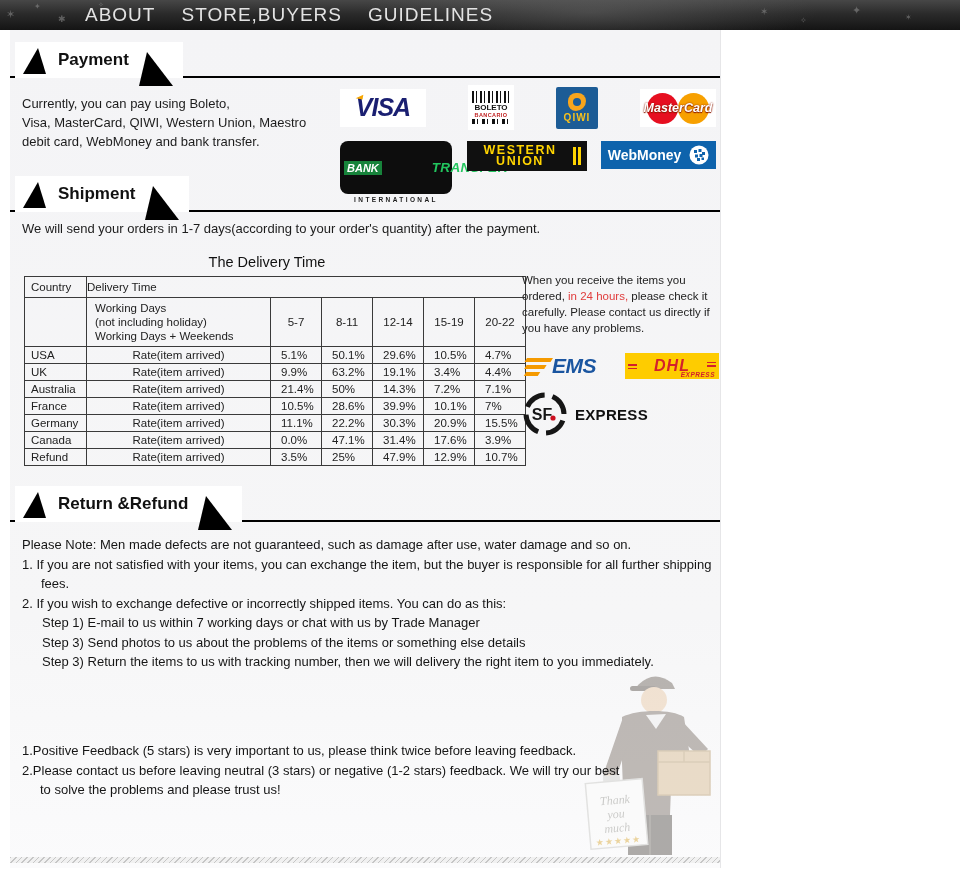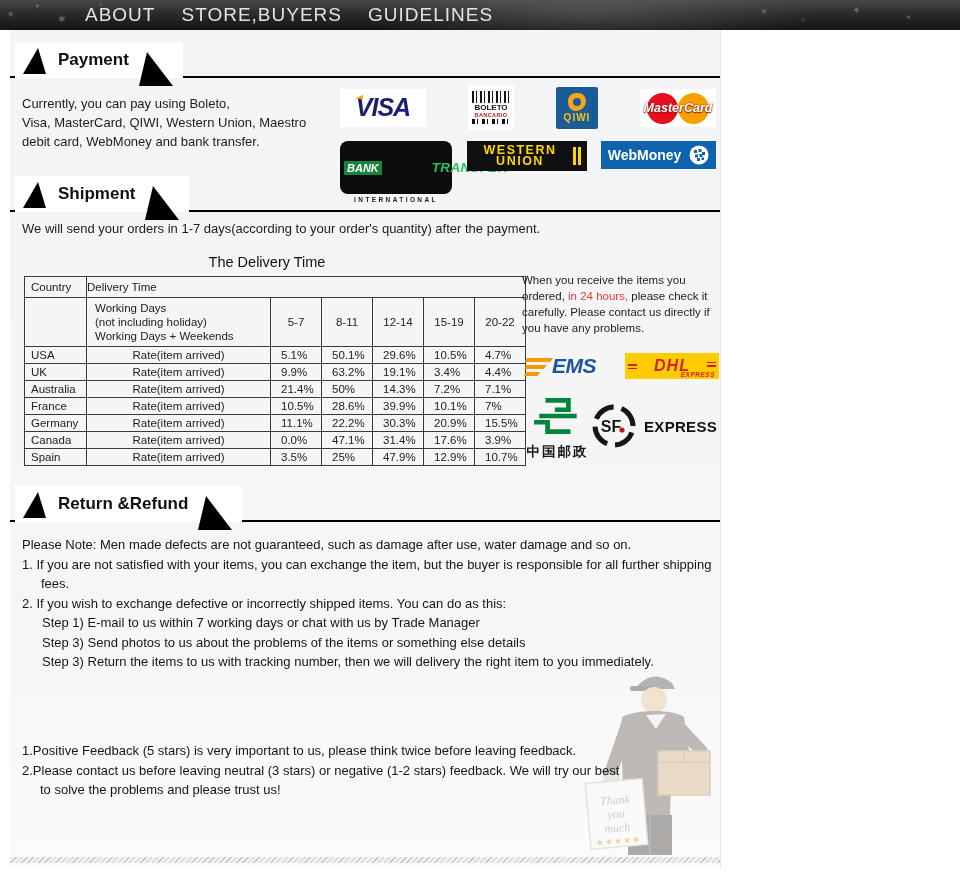--- a/index.html
+++ b/index.html
@@ -296,21 +296,21 @@
       <tr>
         <td class="cty">Canada</td>
         <td class="lbl">Rate(item arrived)</td>
         <td class="val">0.0%</td>
         <td class="val">47.1%</td>
         <td class="val">31.4%</td>
         <td class="val">17.6%</td>
         <td class="val">3.9%</td>
       </tr>
       <tr>
-        <td class="cty">Spain</td>
+        <td class="cty">Refund</td>
         <td class="lbl">Rate(item arrived)</td>
         <td class="val">3.5%</td>
         <td class="val">25%</td>
         <td class="val">47.9%</td>
         <td class="val">12.9%</td>
         <td class="val">10.7%</td>
       </tr>
     </tbody>
       </table>
 
@@ -320,30 +320,20 @@
         <div class="ems">
           <span class="ems-wing"></span>
           <span class="ems-text">EMS</span>
         </div>
         <div class="dhl">
           <span class="dhl-text">DHL</span>
           <span class="dhl-sub">EXPRESS</span>
         </div>
       </div>
       <div class="carrier-row cr2">
-        <div class="cpost">
-          <svg width="50" height="50" viewBox="0 0 48 48">
-            <g stroke="#00853e" stroke-width="4.5" fill="none">
-              <path d="M12 9 h22 v9 h-13"></path>
-              <path d="M6 24 h36"></path>
-              <path d="M14 30 h13 v9 h22" transform="translate(-13,0)"></path>
-            </g>
-          </svg>
-          <span class="cpost-text">中国邮政</span>
-        </div>
         <div class="sf">
           <svg width="46" height="46" viewBox="0 0 46 46">
             <circle cx="23" cy="23" r="19" fill="none" stroke="#161616" stroke-width="5" stroke-dasharray="22 8" transform="rotate(20 23 23)"></circle>
             <text x="20" y="29" font-size="16" font-weight="bold" text-anchor="middle" font-family="Liberation Sans, sans-serif" fill="#161616">SF</text>
             <circle cx="31" cy="27" r="2.6" fill="#cc0f1f"></circle>
           </svg>
           <span class="sf-text">EXPRESS</span>
         </div>
       </div>
     </div>

